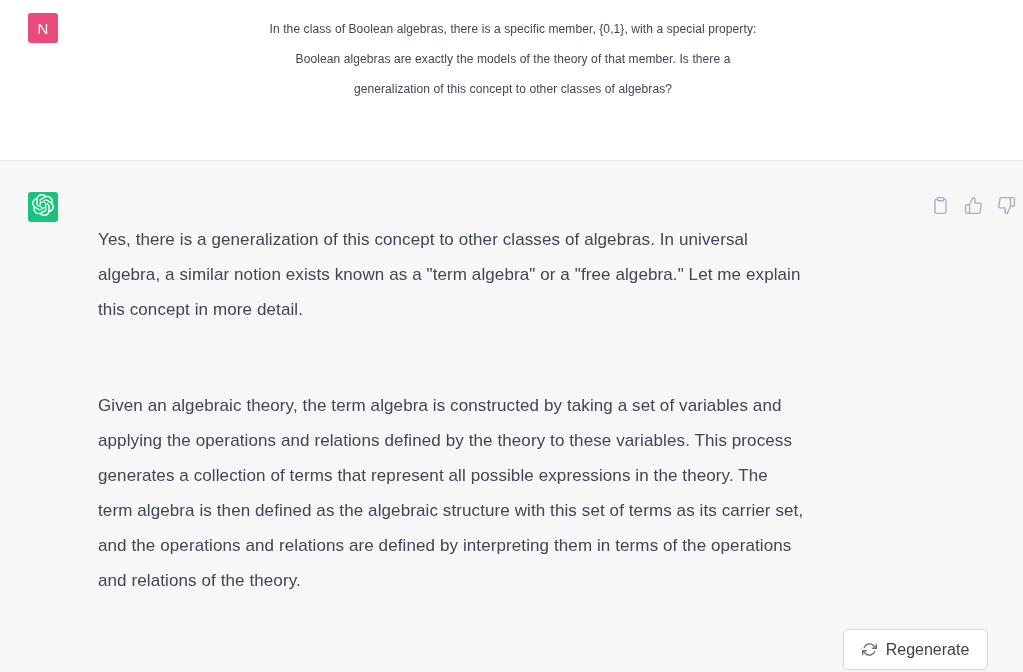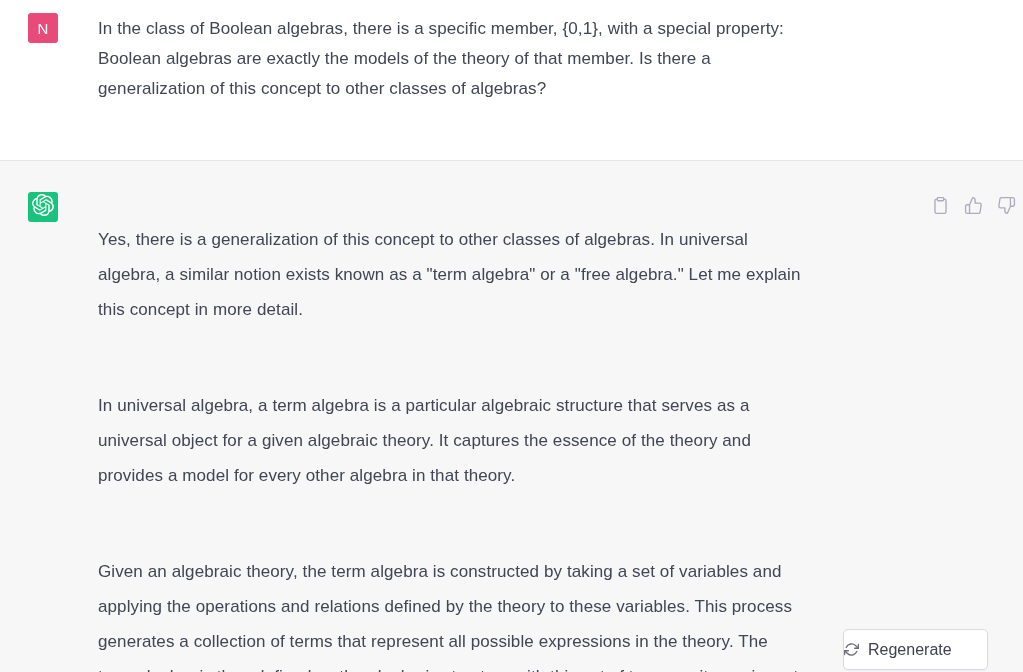--- a/index.html
+++ b/index.html
@@ -56,22 +56,23 @@
   .msg-text {
     position: absolute;
     left: 98px;
     width: 830px;
     color: #414554;
     white-space: pre-line;
     letter-spacing: 0.1px;
   }
   .user-text {
     top: 14px;
-    font-size: 17px;
+    font-size: 12px;
     line-height: 30px;
+    text-align: center;
   }
   .assistant-text {
     top: 26px;
     font-size: 17px;
     line-height: 35px;
   }
   .assistant-text p { margin-bottom: 26px; white-space: pre-line; }
   .assistant-text p:last-child { margin-bottom: 0; }
 
   
@@ -98,21 +99,21 @@
     position: absolute;
     left: 843px;
     top: 629px;
     width: 145px;
     height: 41px;
     background: #ffffff;
     border: 1px solid #d9d9e3;
     border-radius: 5px;
     display: flex;
     align-items: center;
-    justify-content: flex-start;
+    justify-content: center;
     gap: 9px;
     cursor: pointer;
     font-family: "Liberation Sans", "DejaVu Sans", sans-serif;
     font-size: 16px;
     color: #40414f;
     box-shadow: 0 1px 2px rgba(0,0,0,0.03);
   }
   .regenerate-btn svg { width: 15px; height: 15px; color: #6b6c7b; }
 </style>
 </head>
@@ -136,23 +137,20 @@
         <svg viewBox="0 0 24 24" fill="#ffffff" xmlns="http://www.w3.org/2000/svg">
           <path d="M22.2819 9.8211a5.9847 5.9847 0 0 0-.5157-4.9108 6.0462 6.0462 0 0 0-6.5098-2.9A6.0651 6.0651 0 0 0 4.9807 4.1818a5.9847 5.9847 0 0 0-3.9977 2.9 6.0462 6.0462 0 0 0 .7427 7.0966 5.98 5.98 0 0 0 .511 4.9107 6.051 6.051 0 0 0 6.5146 2.9001A5.9847 5.9847 0 0 0 13.2599 24a6.0557 6.0557 0 0 0 5.7718-4.2058 5.9894 5.9894 0 0 0 3.9977-2.9001 6.0557 6.0557 0 0 0-.7475-7.073zm-9.022 12.6081a4.4755 4.4755 0 0 1-2.8764-1.0408l.1419-.0804 4.7783-2.7582a.7948.7948 0 0 0 .3927-.6813v-6.7369l2.02 1.1686a.071.071 0 0 1 .038.0615v5.5826a4.504 4.504 0 0 1-4.4945 4.4849zm-9.6607-4.1254a4.4708 4.4708 0 0 1-.5346-3.0137l.142.0852 4.783 2.7582a.7712.7712 0 0 0 .7806 0l5.8428-3.3685v2.3324a.0804.0804 0 0 1-.0332.0615L9.74 19.9502a4.4992 4.4992 0 0 1-6.1408-1.6464zM2.3408 7.8956a4.485 4.485 0 0 1 2.3655-1.9728V11.6a.7664.7664 0 0 0 .3879.6765l5.8144 3.3543-2.0201 1.1685a.0757.0757 0 0 1-.071 0l-4.8303-2.7865A4.504 4.504 0 0 1 2.3408 7.8956zm16.5963 3.8558L13.1038 8.364 15.1192 7.2a.0757.0757 0 0 1 .071 0l4.8303 2.7913a4.4944 4.4944 0 0 1-.6765 8.1042v-5.6772a.79.79 0 0 0-.407-.667zm2.0107-3.0231l-.142-.0852-4.7735-2.7818a.7759.7759 0 0 0-.7854 0L9.409 9.2297V6.8974a.0662.0662 0 0 1 .0284-.0615l4.8303-2.7866a4.4992 4.4992 0 0 1 6.6802 4.66zM8.3065 12.863l-2.02-1.1638a.0804.0804 0 0 1-.038-.0567V6.0742a4.4992 4.4992 0 0 1 7.3757-3.4537l-.142.0805L8.704 5.459a.7948.7948 0 0 0-.3927.6813zm1.0976-2.3654l2.602-1.4998 2.6069 1.4998v2.9994l-2.5974 1.4997-2.6067-1.4997z"></path>
         </svg>
       </span>
     </div>
 
     <div class="msg-text assistant-text">
       <p>Yes, there is a generalization of this concept to other classes of algebras. In universal
 algebra, a similar notion exists known as a "term algebra" or a "free algebra." Let me explain
 this concept in more detail.</p>
-      <p>In universal algebra, a term algebra is a particular algebraic structure that serves as a
-universal object for a given algebraic theory. It captures the essence of the theory and
-provides a model for every other algebra in that theory.</p>
       <p>Given an algebraic theory, the term algebra is constructed by taking a set of variables and
 applying the operations and relations defined by the theory to these variables. This process
 generates a collection of terms that represent all possible expressions in the theory. The
 term algebra is then defined as the algebraic structure with this set of terms as its carrier set,
 and the operations and relations are defined by interpreting them in terms of the operations
 and relations of the theory.</p>
     </div>
 
     <div class="action-bar">
       <button class="action-btn" aria-label="Copy">

